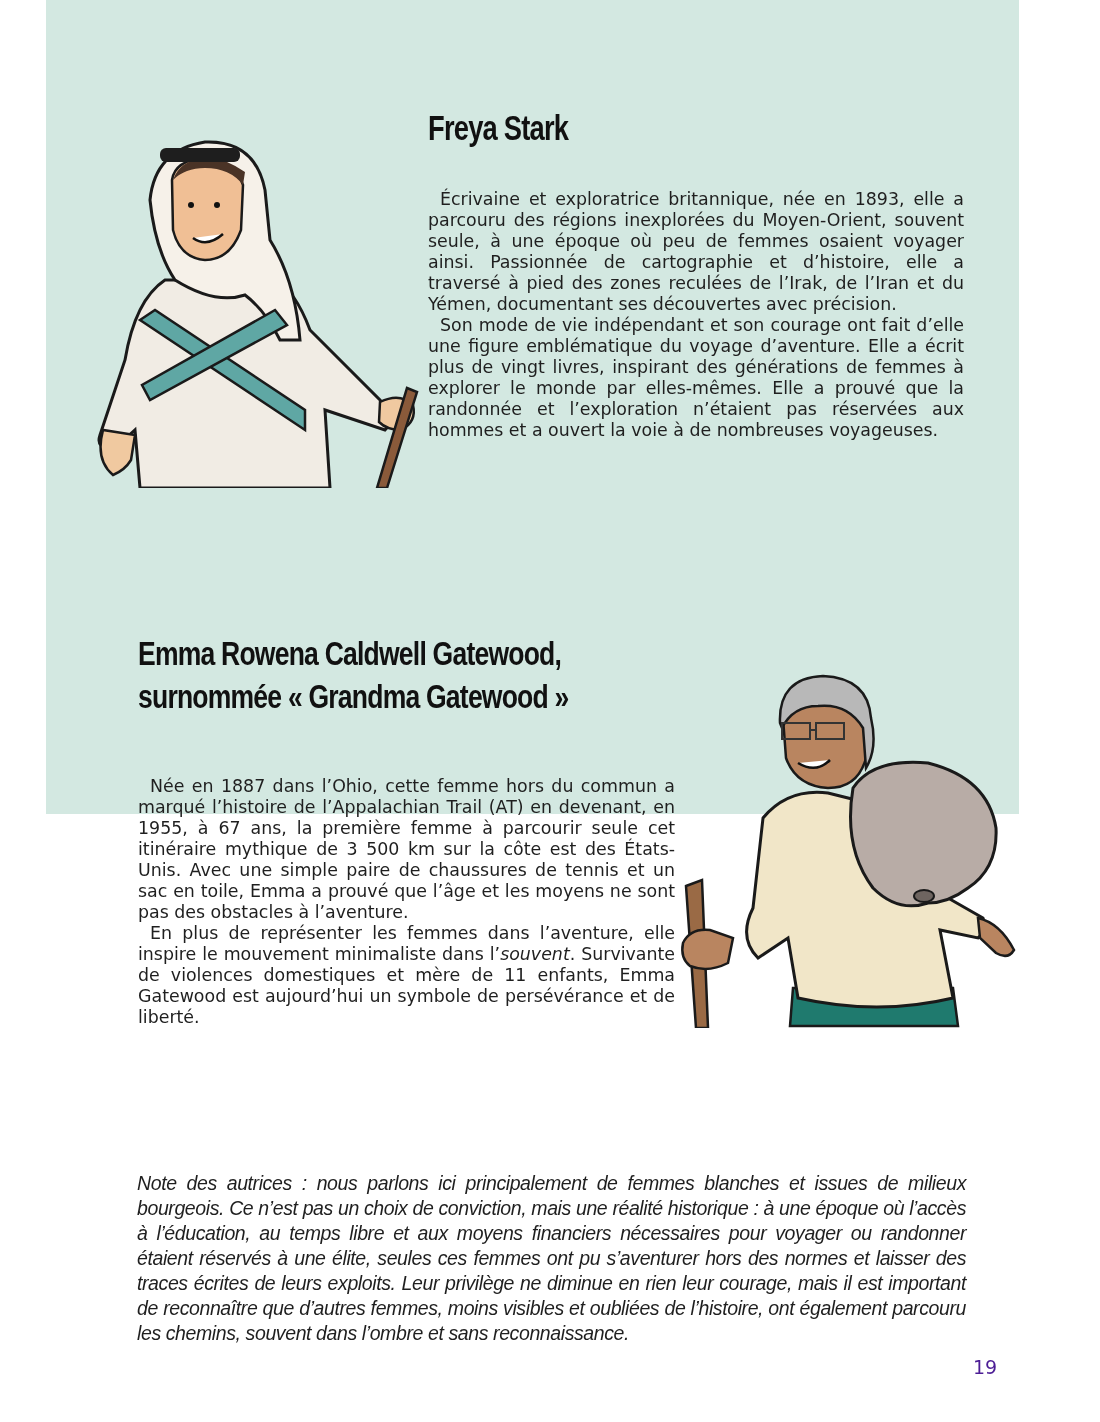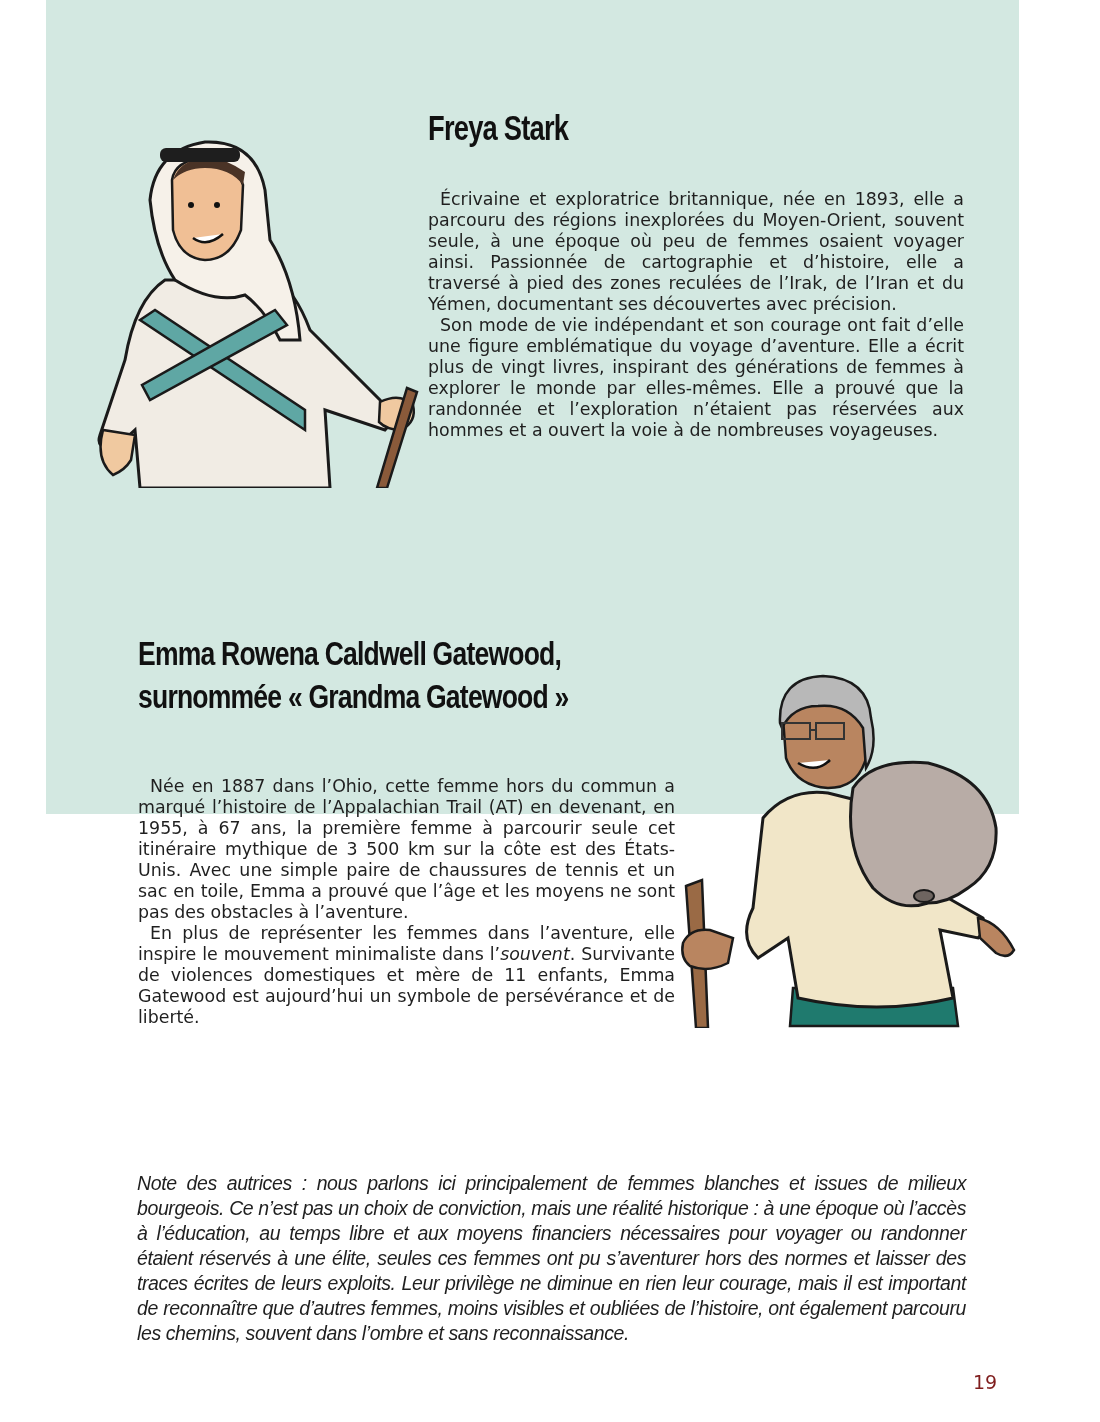--- a/index.html
+++ b/index.html
@@ -32,21 +32,21 @@
   .bt1 { left: 428px; top: 189px; width: 536px; }
   .bt2 { left: 138px; top: 776px; width: 537px; }
   .note {
     position: absolute; left: 129px; top: 1163px; width: 829px;
     font-family: "Liberation Sans", sans-serif;
     font-style: italic; font-size: 19.5px; line-height: 25px;
     text-align: justify; letter-spacing: -0.4px; margin: 8px;
   }
   .page-num {
     position: absolute; left: 973px; top: 1356px;
-    font-size: 19px; color: #7f1d1d; margin-top: 15px;
+    font-size: 19px; color: #4c1d95;
   }
   .illus { position: absolute; }
   .illus.freya { left: 95px; top: 130px; width: 330px; height: 358px; }
   .illus.emma { left: 678px; top: 668px; width: 340px; height: 360px; }
 </style>
 </head>
 <body>
 
 <div class="bg-block"></div>
 

